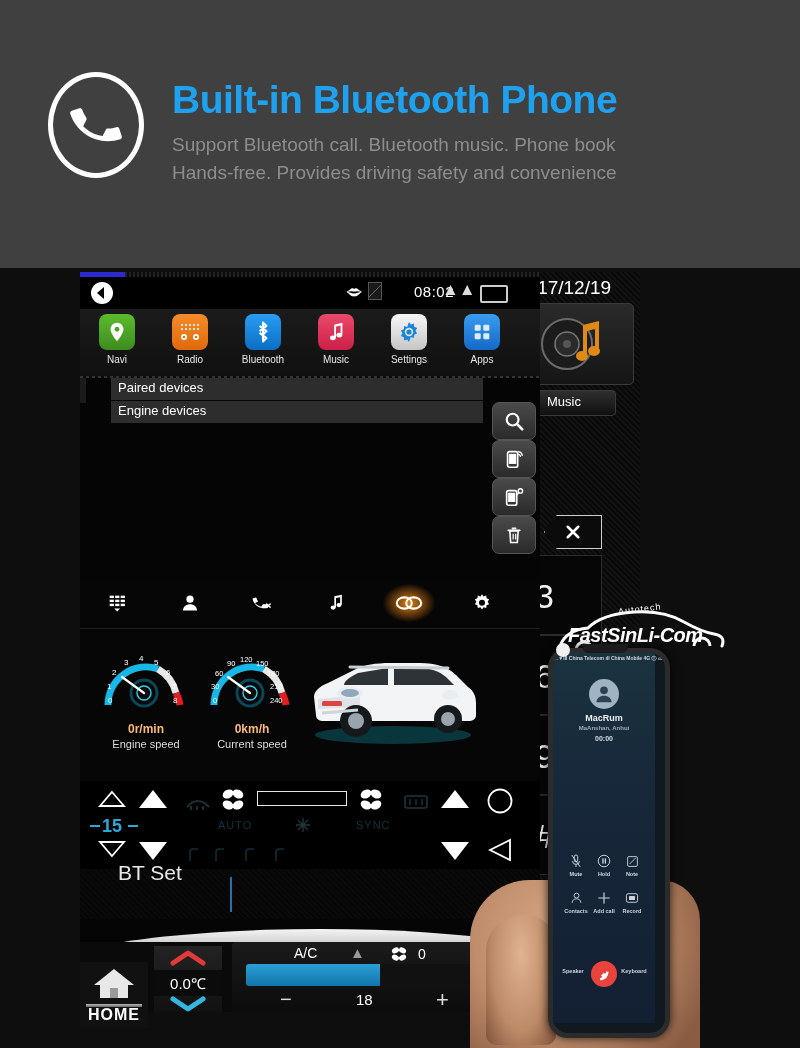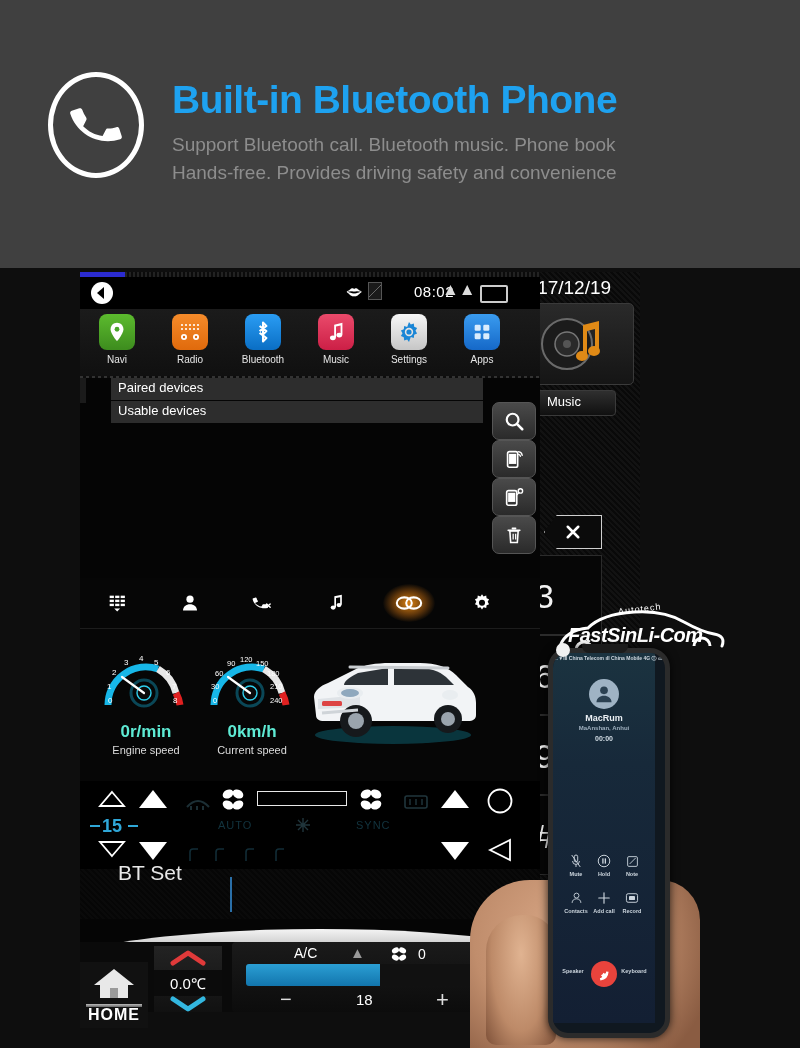--- a/index.html
+++ b/index.html
@@ -62,21 +62,21 @@
   #bttoolbar{position:absolute;left:0;top:306px;width:460px;height:50px;background:#060606;}
   .btico{position:absolute;top:6px;width:52px;height:38px;display:flex;
       align-items:center;justify-content:center;}
   #btico-link{border-radius:50%;
       background:radial-gradient(ellipse at center,rgba(255,150,20,.85) 0%,rgba(255,140,20,.35) 45%,rgba(0,0,0,0) 72%);}
   #bttoolbar-sep{position:absolute;left:0;top:356px;width:460px;height:1px;background:#1c1c1c;}
 
   
   #gaugearea{position:absolute;left:0;top:357px;width:460px;height:152px;background:#060606;}
   .gauge{position:absolute;top:8px;width:100px;text-align:center;}
-  .gval{font-size:17px;color:#5eead4;font-weight:bold;margin-top:3px;}
+  .gval{font-size:12px;color:#fdba74;font-weight:bold;margin-top:3px;}
   .glab{font-size:11px;color:#dcdcdc;margin-top:2px;}
   #carimg{position:absolute;left:218px;top:10px;width:190px;height:105px;}
 
   
   #climate{position:absolute;left:0;top:509px;width:460px;height:88px;background:#000;}
   #temp15{position:absolute;left:22px;top:35px;font-size:18px;color:#2fa7d8;font-weight:bold;}
   #temp15-l{position:absolute;left:10px;top:44px;width:10px;height:2px;background:#2fa7d8;}
   #temp15-r{position:absolute;left:48px;top:44px;width:10px;height:2px;background:#2fa7d8;}
   .cl-lab{position:absolute;font-size:11px;color:#12343f;letter-spacing:1px;}
   #cl-bar{position:absolute;left:177px;top:10px;width:88px;height:13px;border:1px solid #e8e8e8;}
@@ -309,21 +309,21 @@
           </svg>
       </div>
       <div class="lb">Apps</div>
     </div>
   </div>
   <div id="applist-sep"></div>
 
   <div id="devlist">
     <div id="leftnotch"></div>
     <div class="devrow" id="dev0">Paired devices</div>
-    <div class="devrow" id="dev1">Usable devices</div>
+    <div class="devrow" id="dev1">Engine devices</div>
 
     <div class="sidebtn" id="sb1">
       <svg width="22" height="22" viewBox="0 0 24 24">
           <circle cx="10.5" cy="10.5" r="6.4" stroke="#fff" stroke-width="2.4" fill="none"></circle>
           <path d="M15.4 15.4 L21 21" stroke="#fff" stroke-width="2.8" stroke-linecap="round"></path>
         </svg>
     </div>
     <div class="sidebtn" id="sb2">
       <svg width="22" height="22" viewBox="0 0 24 24">
           <rect x="5" y="4" width="11" height="17" rx="2" stroke="#fff" stroke-width="1.8" fill="none"></rect>

